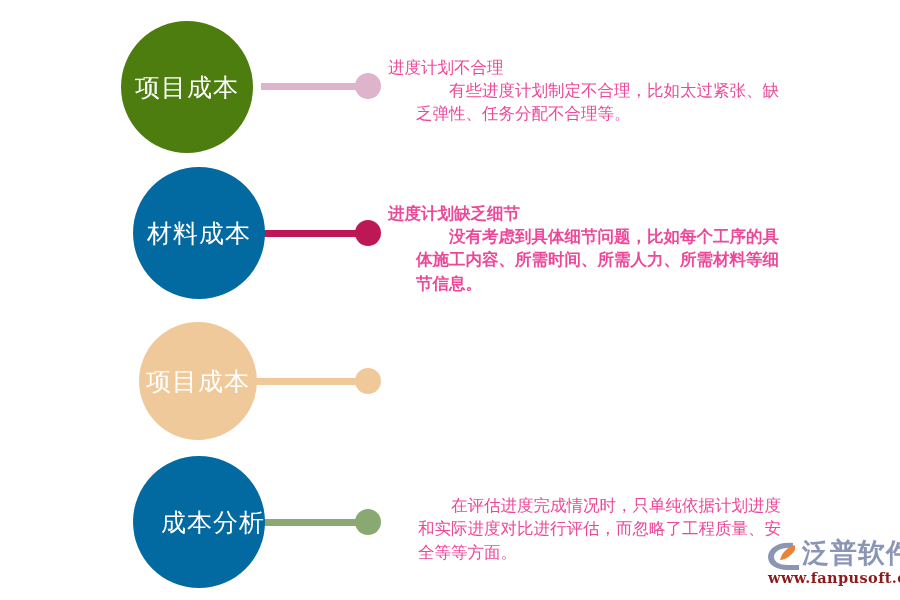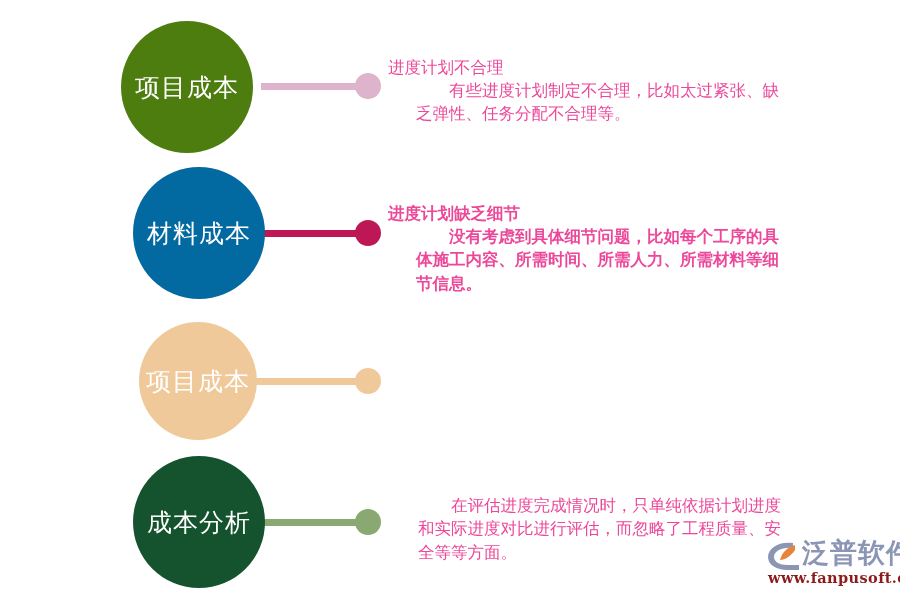--- a/index.html
+++ b/index.html
@@ -115,21 +115,21 @@
       <div class="connector" style="left: 253px; top: 378px; width: 115px; background: rgb(240, 201, 154);"></div>
       <div class="bubble" style="left: 139px; top: 322px; width: 118px; height: 118px; background: rgb(240, 201, 154);">
         <span class="bubble-label">项目成本</span>
       </div>
       <div class="node-dot" style="left: 355px; top: 368px; width: 26px; height: 26px; background: rgb(240, 201, 154);"></div>
       <div class="textblock" style="left: 388px; top: 360px;">
       </div>
     </div>
     <div class="row" style="top: 0px;">
       <div class="connector" style="left: 261px; top: 519px; width: 107px; background: rgb(138, 168, 113);"></div>
-      <div class="bubble" style="left: 133px; top: 456px; width: 132px; height: 132px; background: #14532d;">
+      <div class="bubble" style="left: 133px; top: 456px; width: 132px; height: 132px; background: #0369a1; justify-content: flex-end;">
         <span class="bubble-label">成本分析</span>
       </div>
       <div class="node-dot" style="left: 355px; top: 509px; width: 26px; height: 26px; background: rgb(138, 168, 113);"></div>
       <div class="textblock" style="left: 390px; top: 494px;">
         <div class="tb-body">在评估进度完成情况时，只单纯依据计划进度和实际进度对比进行评估，而忽略了工程质量、安全等等方面。</div>
       </div>
     </div>
     <div id="logo">
     <span class="mark">
       <svg viewBox="0 0 34 30" width="34" height="30" xmlns="http://www.w3.org/2000/svg">

